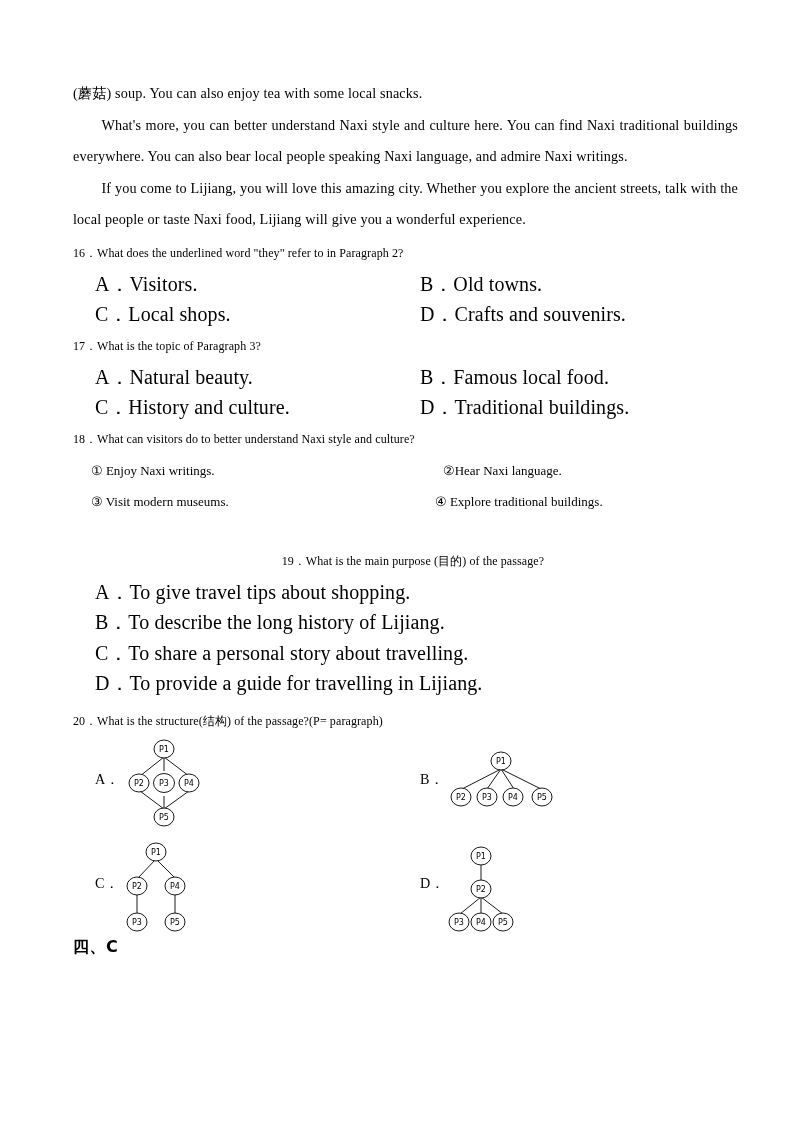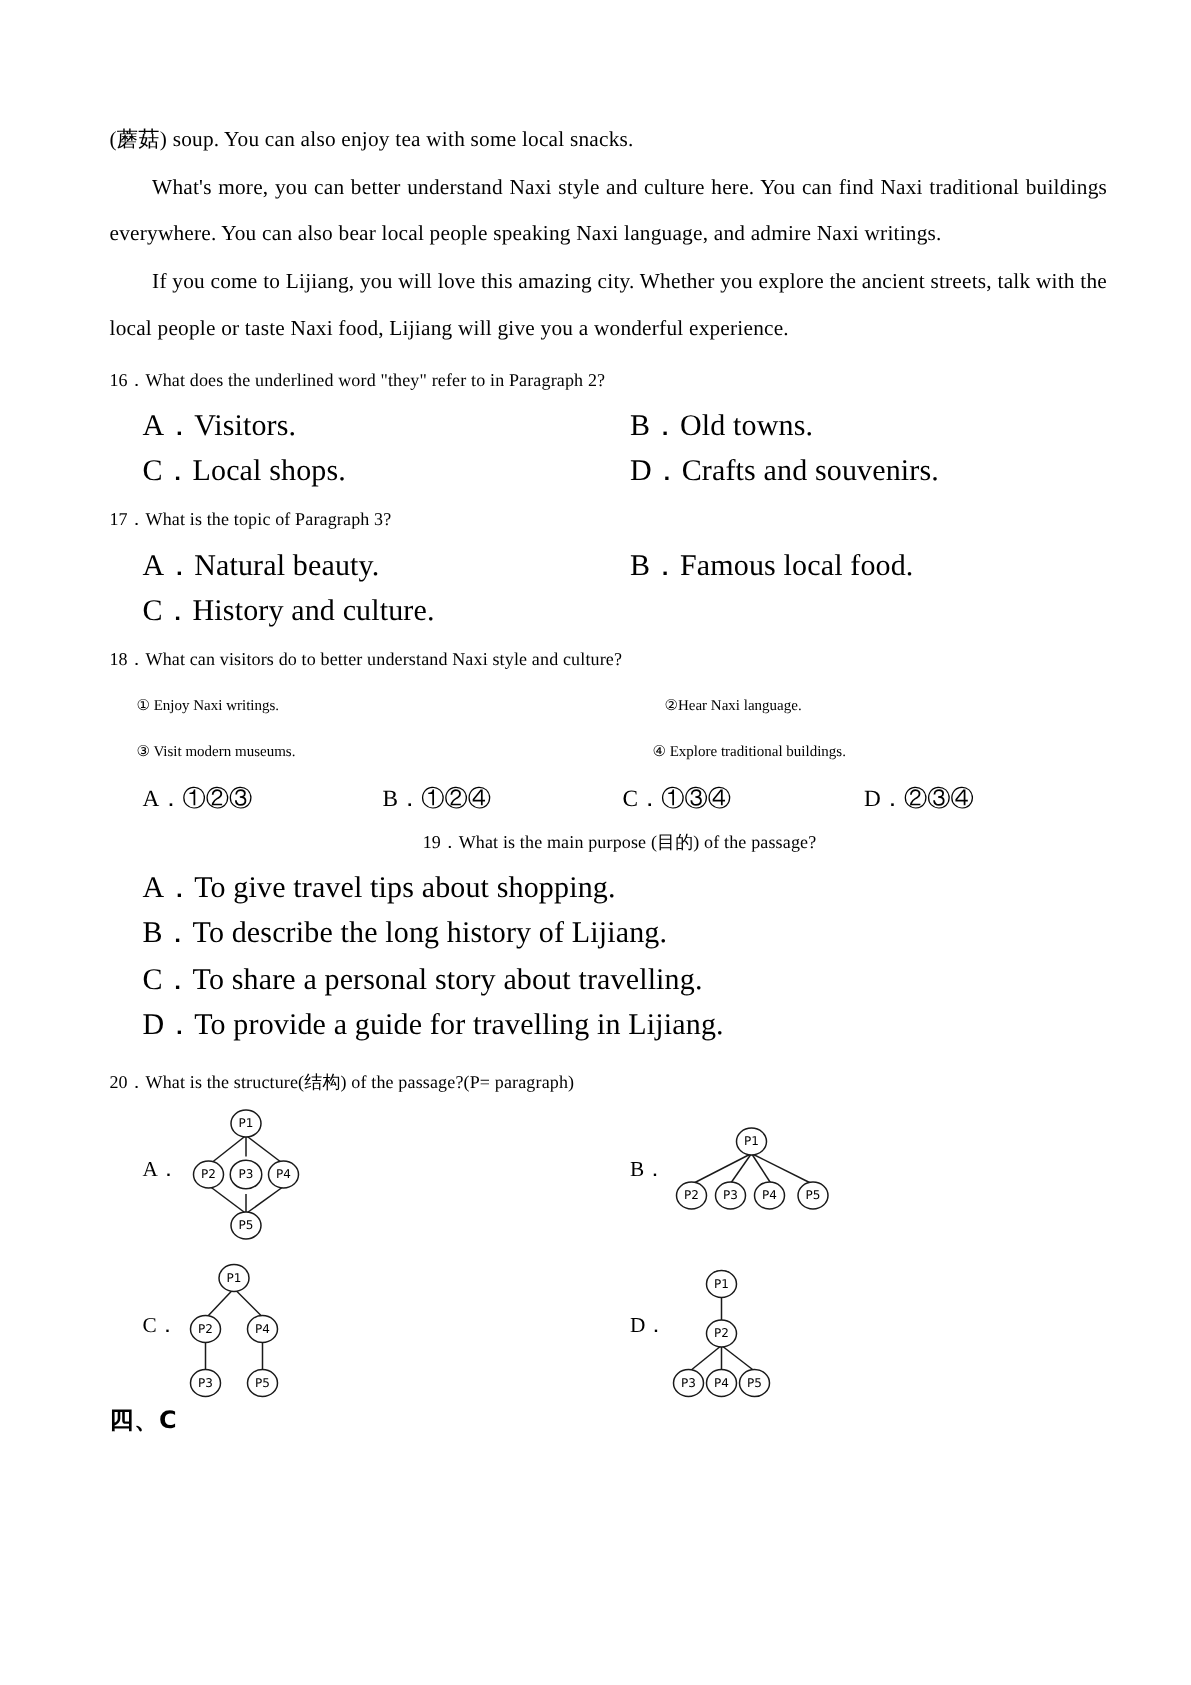--- a/index.html
+++ b/index.html
@@ -60,21 +60,21 @@
     letter-spacing: 0.1px;
   }
   .col-a { left: 22px; }
   .col-b { left: 347px; }
   .optletter { letter-spacing: 0px; }
 
   
   .circrow {
     position: relative;
     height: 31px;
-    font-size: 10px;
+    font-size: 13px;
     line-height: 31px;
   }
   .circ-l { position: absolute; left: 18px; white-space: nowrap; }
   .circ-r { position: absolute; left: 370px; white-space: nowrap; }
   .circ-r2 { position: absolute; left: 362px; white-space: nowrap; }
 
   .answerrow {
     position: relative;
     height: 32px;
     font-size: 15.5px;
@@ -130,38 +130,33 @@
   </div>
 
   <div class="qblock" style="top:331px;">
     <div class="qstem"><span class="qnum">17．</span><span>What is the topic of Paragraph 3?</span></div>
     <div class="optrow">
       <div class="opt col-a"><span class="optletter">A．</span><span>Natural beauty.</span></div>
       <div class="opt col-b"><span class="optletter">B．</span><span>Famous local food.</span></div>
     </div>
     <div class="optrow">
       <div class="opt col-a"><span class="optletter">C．</span><span>History and culture.</span></div>
+      <div class="opt col-b"><span class="optletter">D．</span><span>Traditional buildings.</span></div>
     </div>
   </div>
 
   <div class="qblock" style="top:424px;">
     <div class="qstem"><span class="qnum">18．</span><span>What can visitors do to better understand Naxi style and culture?</span></div>
     <div class="circrow">
       <div class="circ-l"><span>①</span><span> Enjoy Naxi writings.</span></div>
       <div class="circ-r"><span>②</span><span>Hear Naxi language.</span></div>
     </div>
     <div class="circrow">
       <div class="circ-l"><span>③</span><span> Visit modern museums.</span></div>
       <div class="circ-r2"><span>④</span><span> Explore traditional buildings.</span></div>
-    </div>
-    <div class="answerrow">
-      <div class="ansitem ans-a"><span class="optletter">A．</span><span>①②③</span></div>
-      <div class="ansitem ans-b"><span class="optletter">B．</span><span>①②④</span></div>
-      <div class="ansitem ans-c"><span class="optletter">C．</span><span>①③④</span></div>
-      <div class="ansitem ans-d"><span class="optletter">D．</span><span>②③④</span></div>
     </div>
   </div>
 
   <div class="qblock" style="top:546px;text-align:center;">
     <div class="qstem"><span class="qnum">19．</span><span>What is the main purpose (目的) of the passage?</span></div>
     <div class="optrow">
       <div class="opt col-a"><span class="optletter">A．</span><span>To give travel tips about shopping.</span></div>
     </div>
     <div class="optrow">
       <div class="opt col-a"><span class="optletter">B．</span><span>To describe the long history of Lijiang.</span></div>

